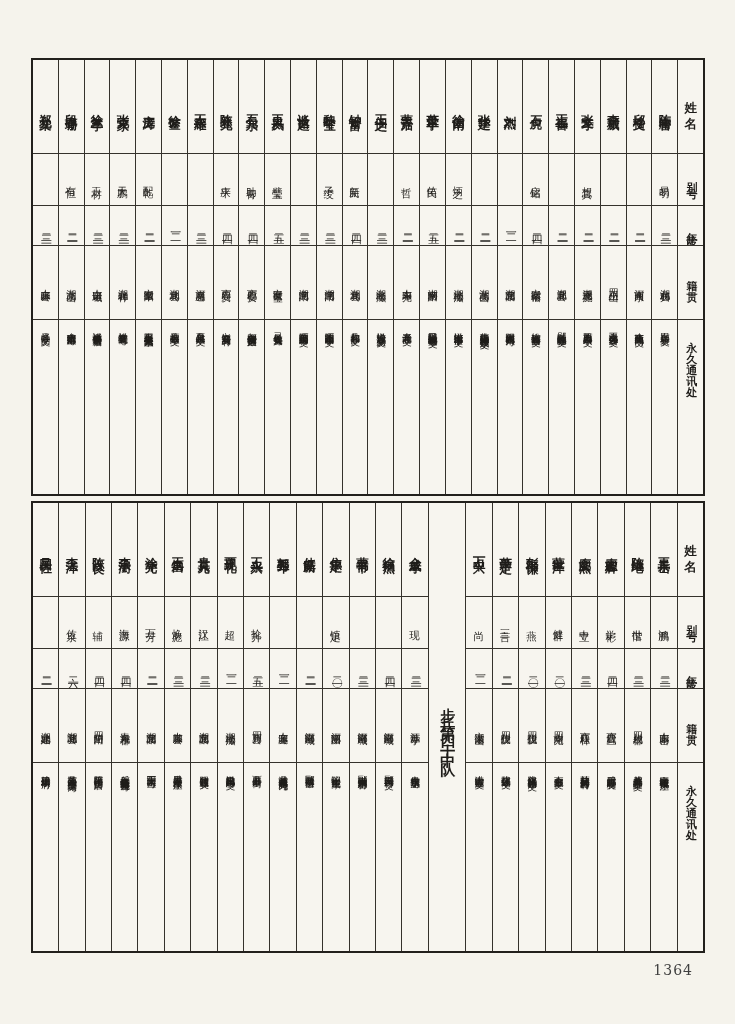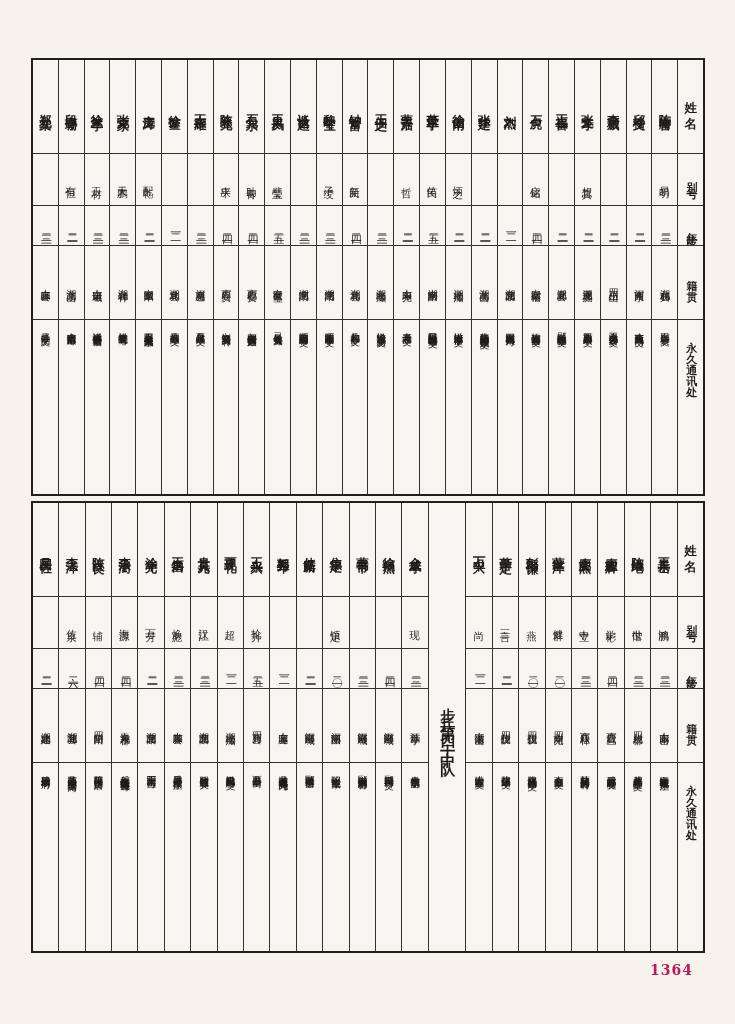--- a/index.html
+++ b/index.html
@@ -62,21 +62,21 @@
   .divider-cell{
     flex:1;border-bottom:none;
     display:flex;justify-content:center;align-items:center;
   }
   .divider-cell .vt{
     font-size:15px;font-weight:600;letter-spacing:9px;
   }
   .page-number{
     position:absolute;right:42px;bottom:46px;
     font-family:"DejaVu Serif","Liberation Serif",serif;
-    font-size:14px;letter-spacing:1px;color:#be185d;font-weight:bold;
+    font-size:14px;letter-spacing:1px;color:#404040;
   }
 </style>
 </head>
 <body>
 
 <div class="page">
   <div class="tables">
     <div class="roster-table top" id="top-table">
         <div class="col header-col">
           <div class="cell h-name">

